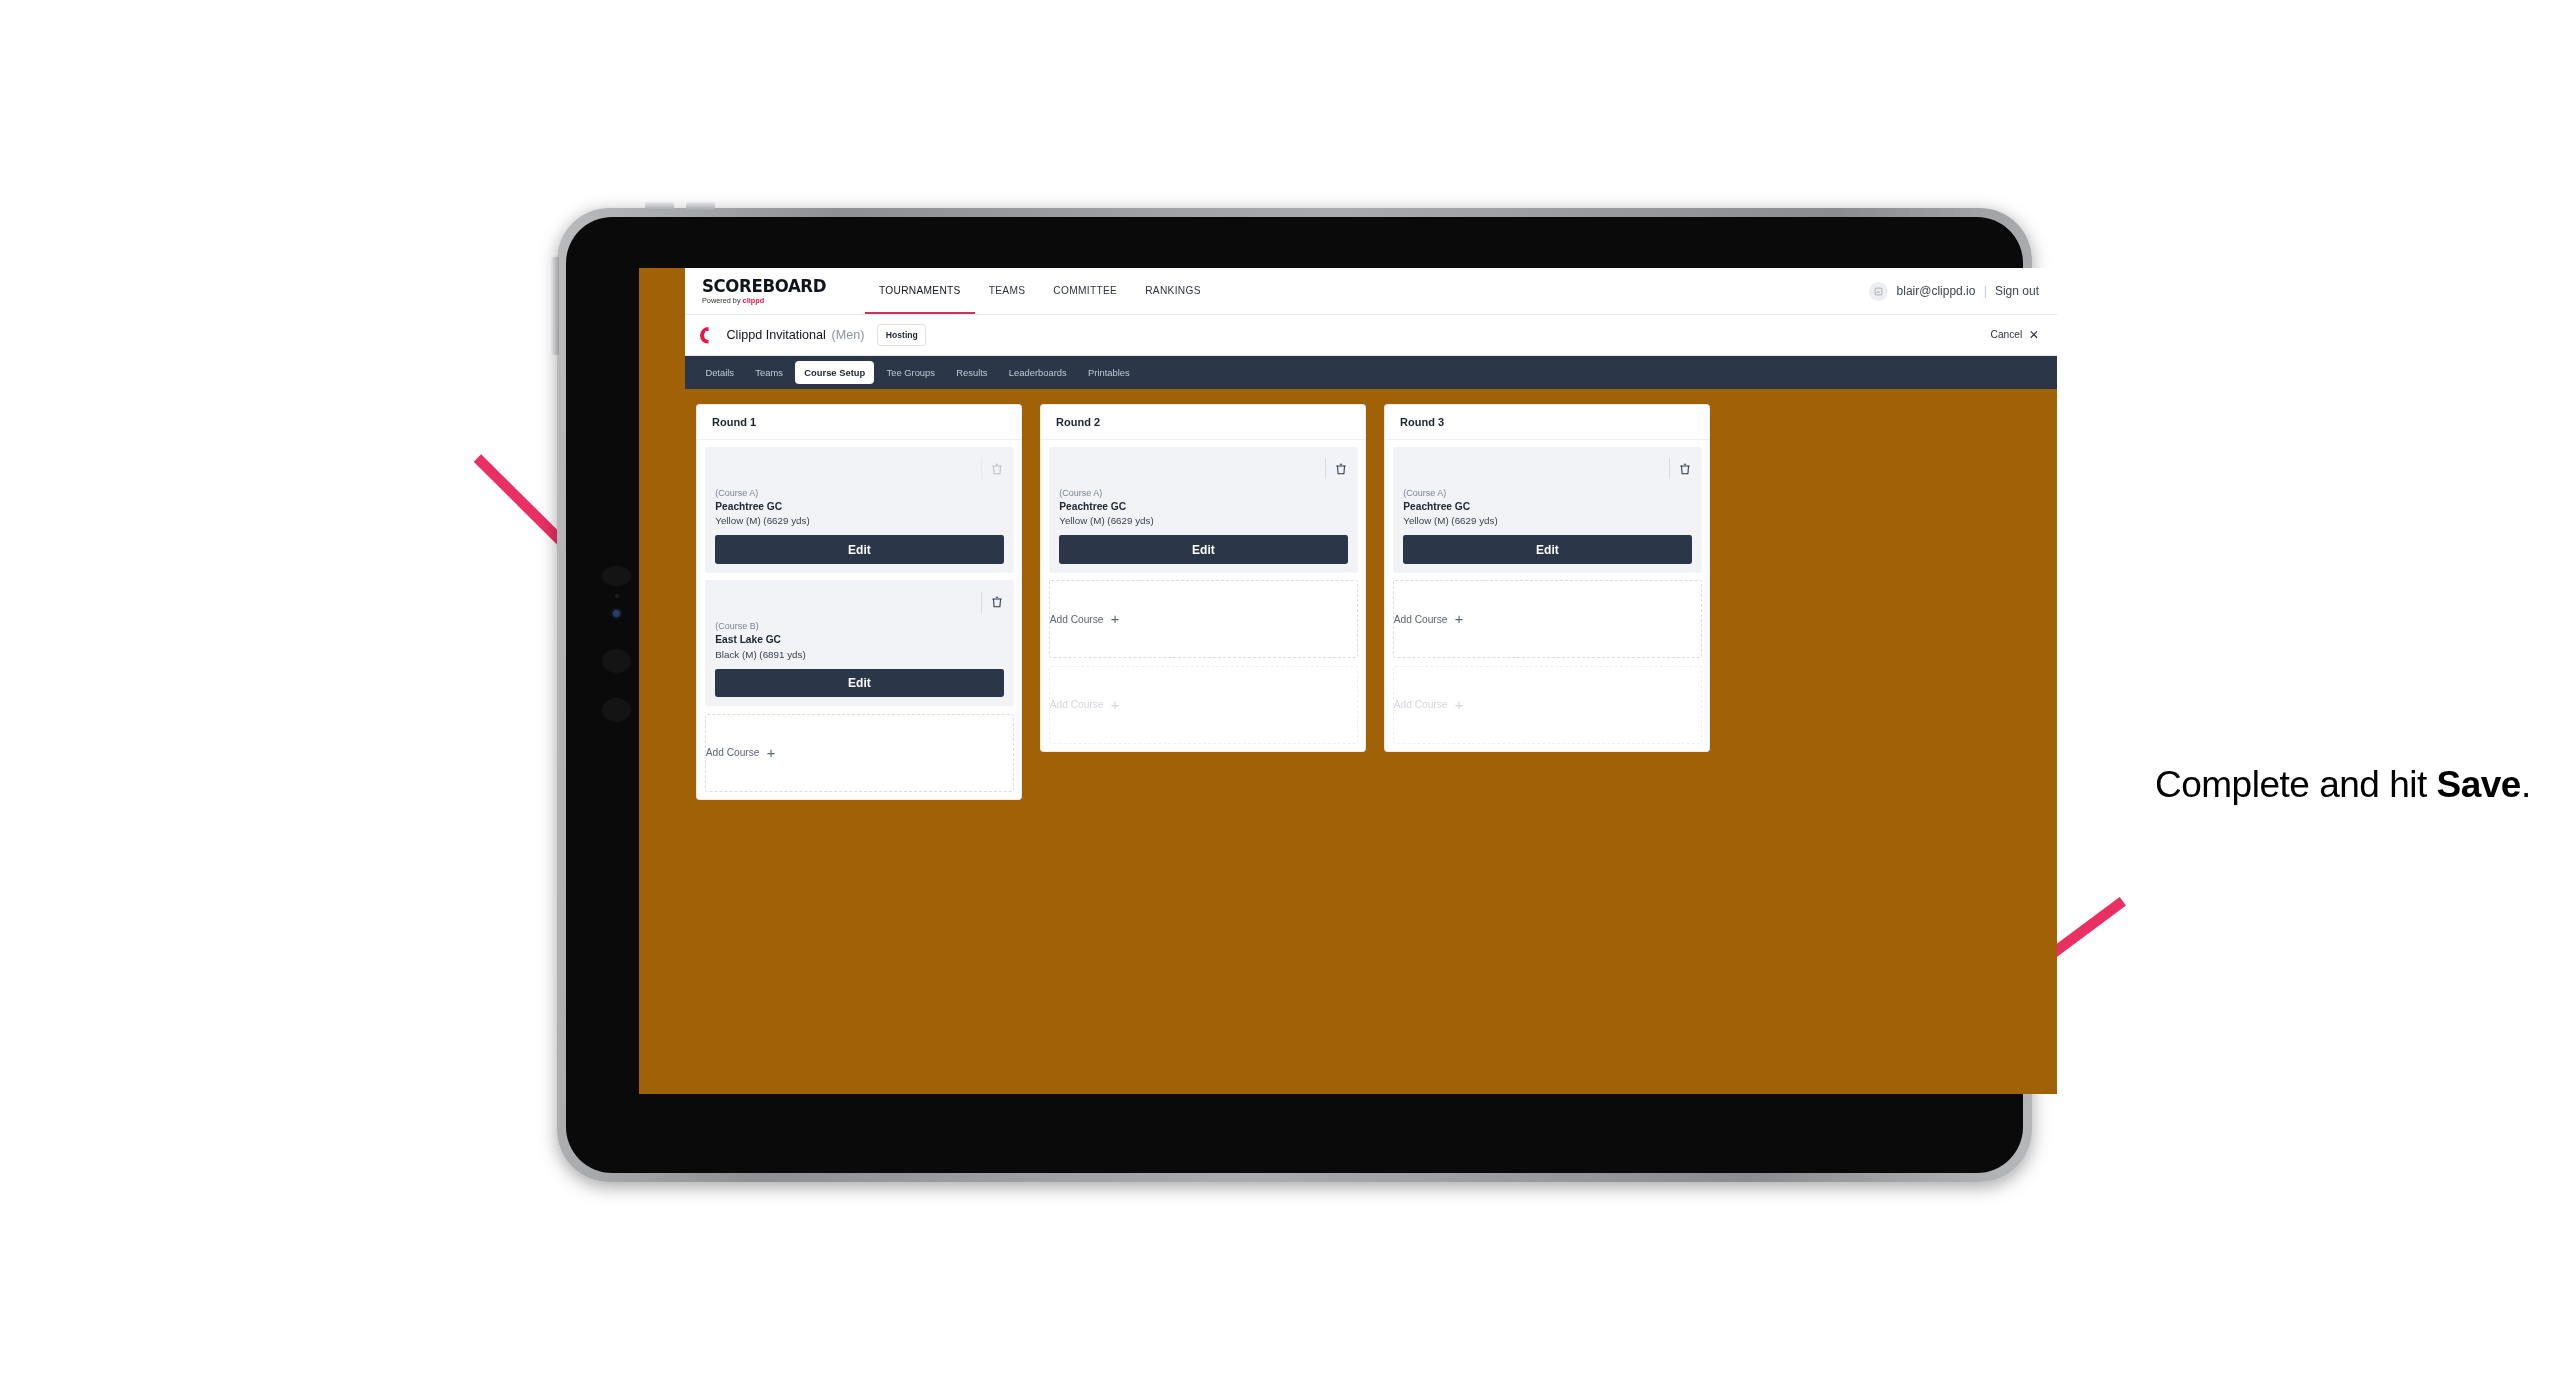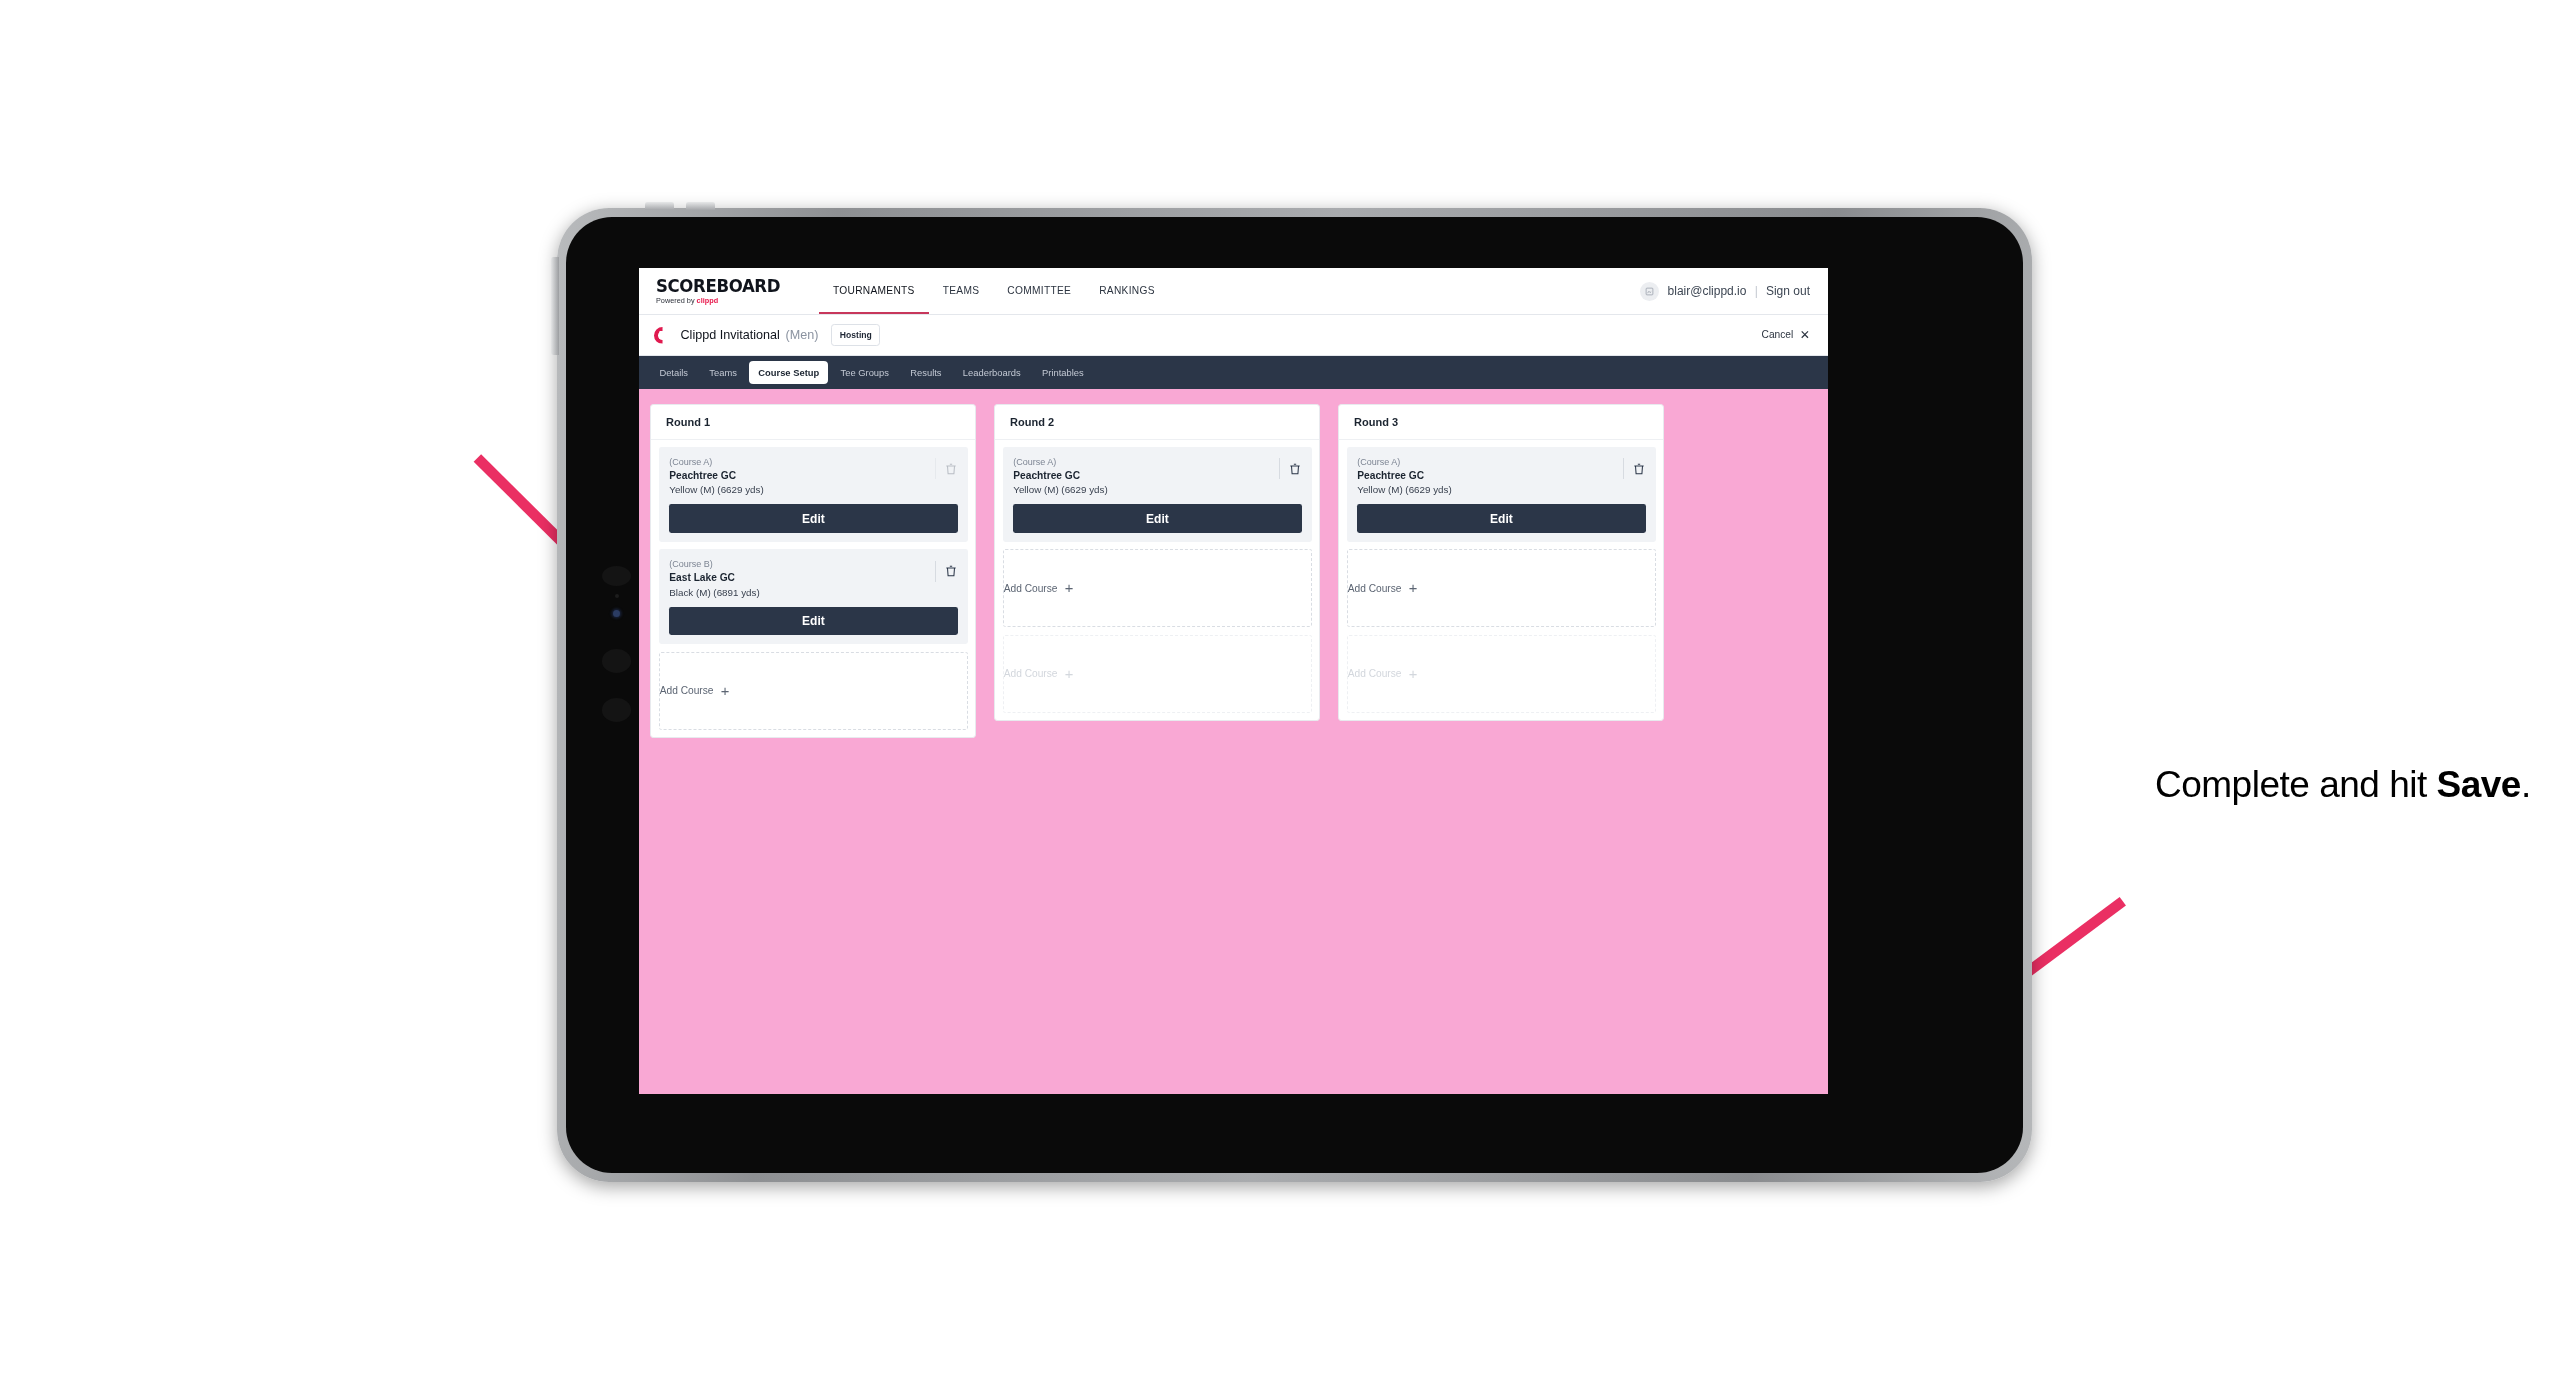--- a/index.html
+++ b/index.html
@@ -74,24 +74,25 @@
   #cam-dot-small {
     position: absolute; left: 49px; top: 377px;
     width: 4.1px; height: 4.1px; border-radius: 50%;
     background: #1d1d1d;
   }
 
   
   #app {
     position: absolute;
     left: 73px; top: 51px;
-    width: 1189px; height: 826px;
-    background: #f9a8d4;
+    width: 1418px; height: 826px;
+    background: #a16207;
     overflow: hidden;
     font-size: 11.4px;
+    padding-left: 46px;
   }
 
   
   #topbar {
     height: 47px; background: #fff;
     border-bottom: 0.8px solid #e4e7ec;
     display: flex; align-items: stretch; padding-left: 17px;
     position: relative;
   }
   #brand { display: flex; flex-direction: column; justify-content: center; padding-right: 28px; }
@@ -184,21 +185,21 @@
     padding: 11.4px 14.7px; font-size: 11px; font-weight: 700;
     color: #1b2430; border-bottom: 0.8px solid #eef0f3;
   }
   .round-body { padding: 6.5px 7.3px 7.3px; }
 
   .course-card {
     background: #f1f3f6; border-radius: 2.4px;
     padding: 9.8px 10.6px 9px; margin-bottom: 7.3px;
   }
   .cc-top { display: flex; align-items: flex-start; }
-  .cc-info { flex: 1; min-width: 0; }
+  .cc-info { flex: 1; min-width: 0; margin-top: 31px; }
   .cc-label { font-size: 9px; color: #7d8593; margin-bottom: 3.3px; }
   .cc-name  { font-size: 10.2px; font-weight: 700; color: #1b2430; margin-bottom: 3.3px; }
   .cc-tee   { font-size: 9.8px; color: #39414f; }
   .cc-actions { display: flex; align-items: center; gap: 7.3px; padding-top: 1.6px; flex: none; }
   .cc-divider { width: 0.8px; height: 21px; background: #d7dbe1; }
   .cc-divider.dim { background: #e6e9ed; }
   .trash { width: 14px; height: 14px; cursor: pointer; }
   .trash.disabled { opacity: .28; cursor: default; }
   .edit-btn {
     display: block; width: 100%; margin-top: 9px;

